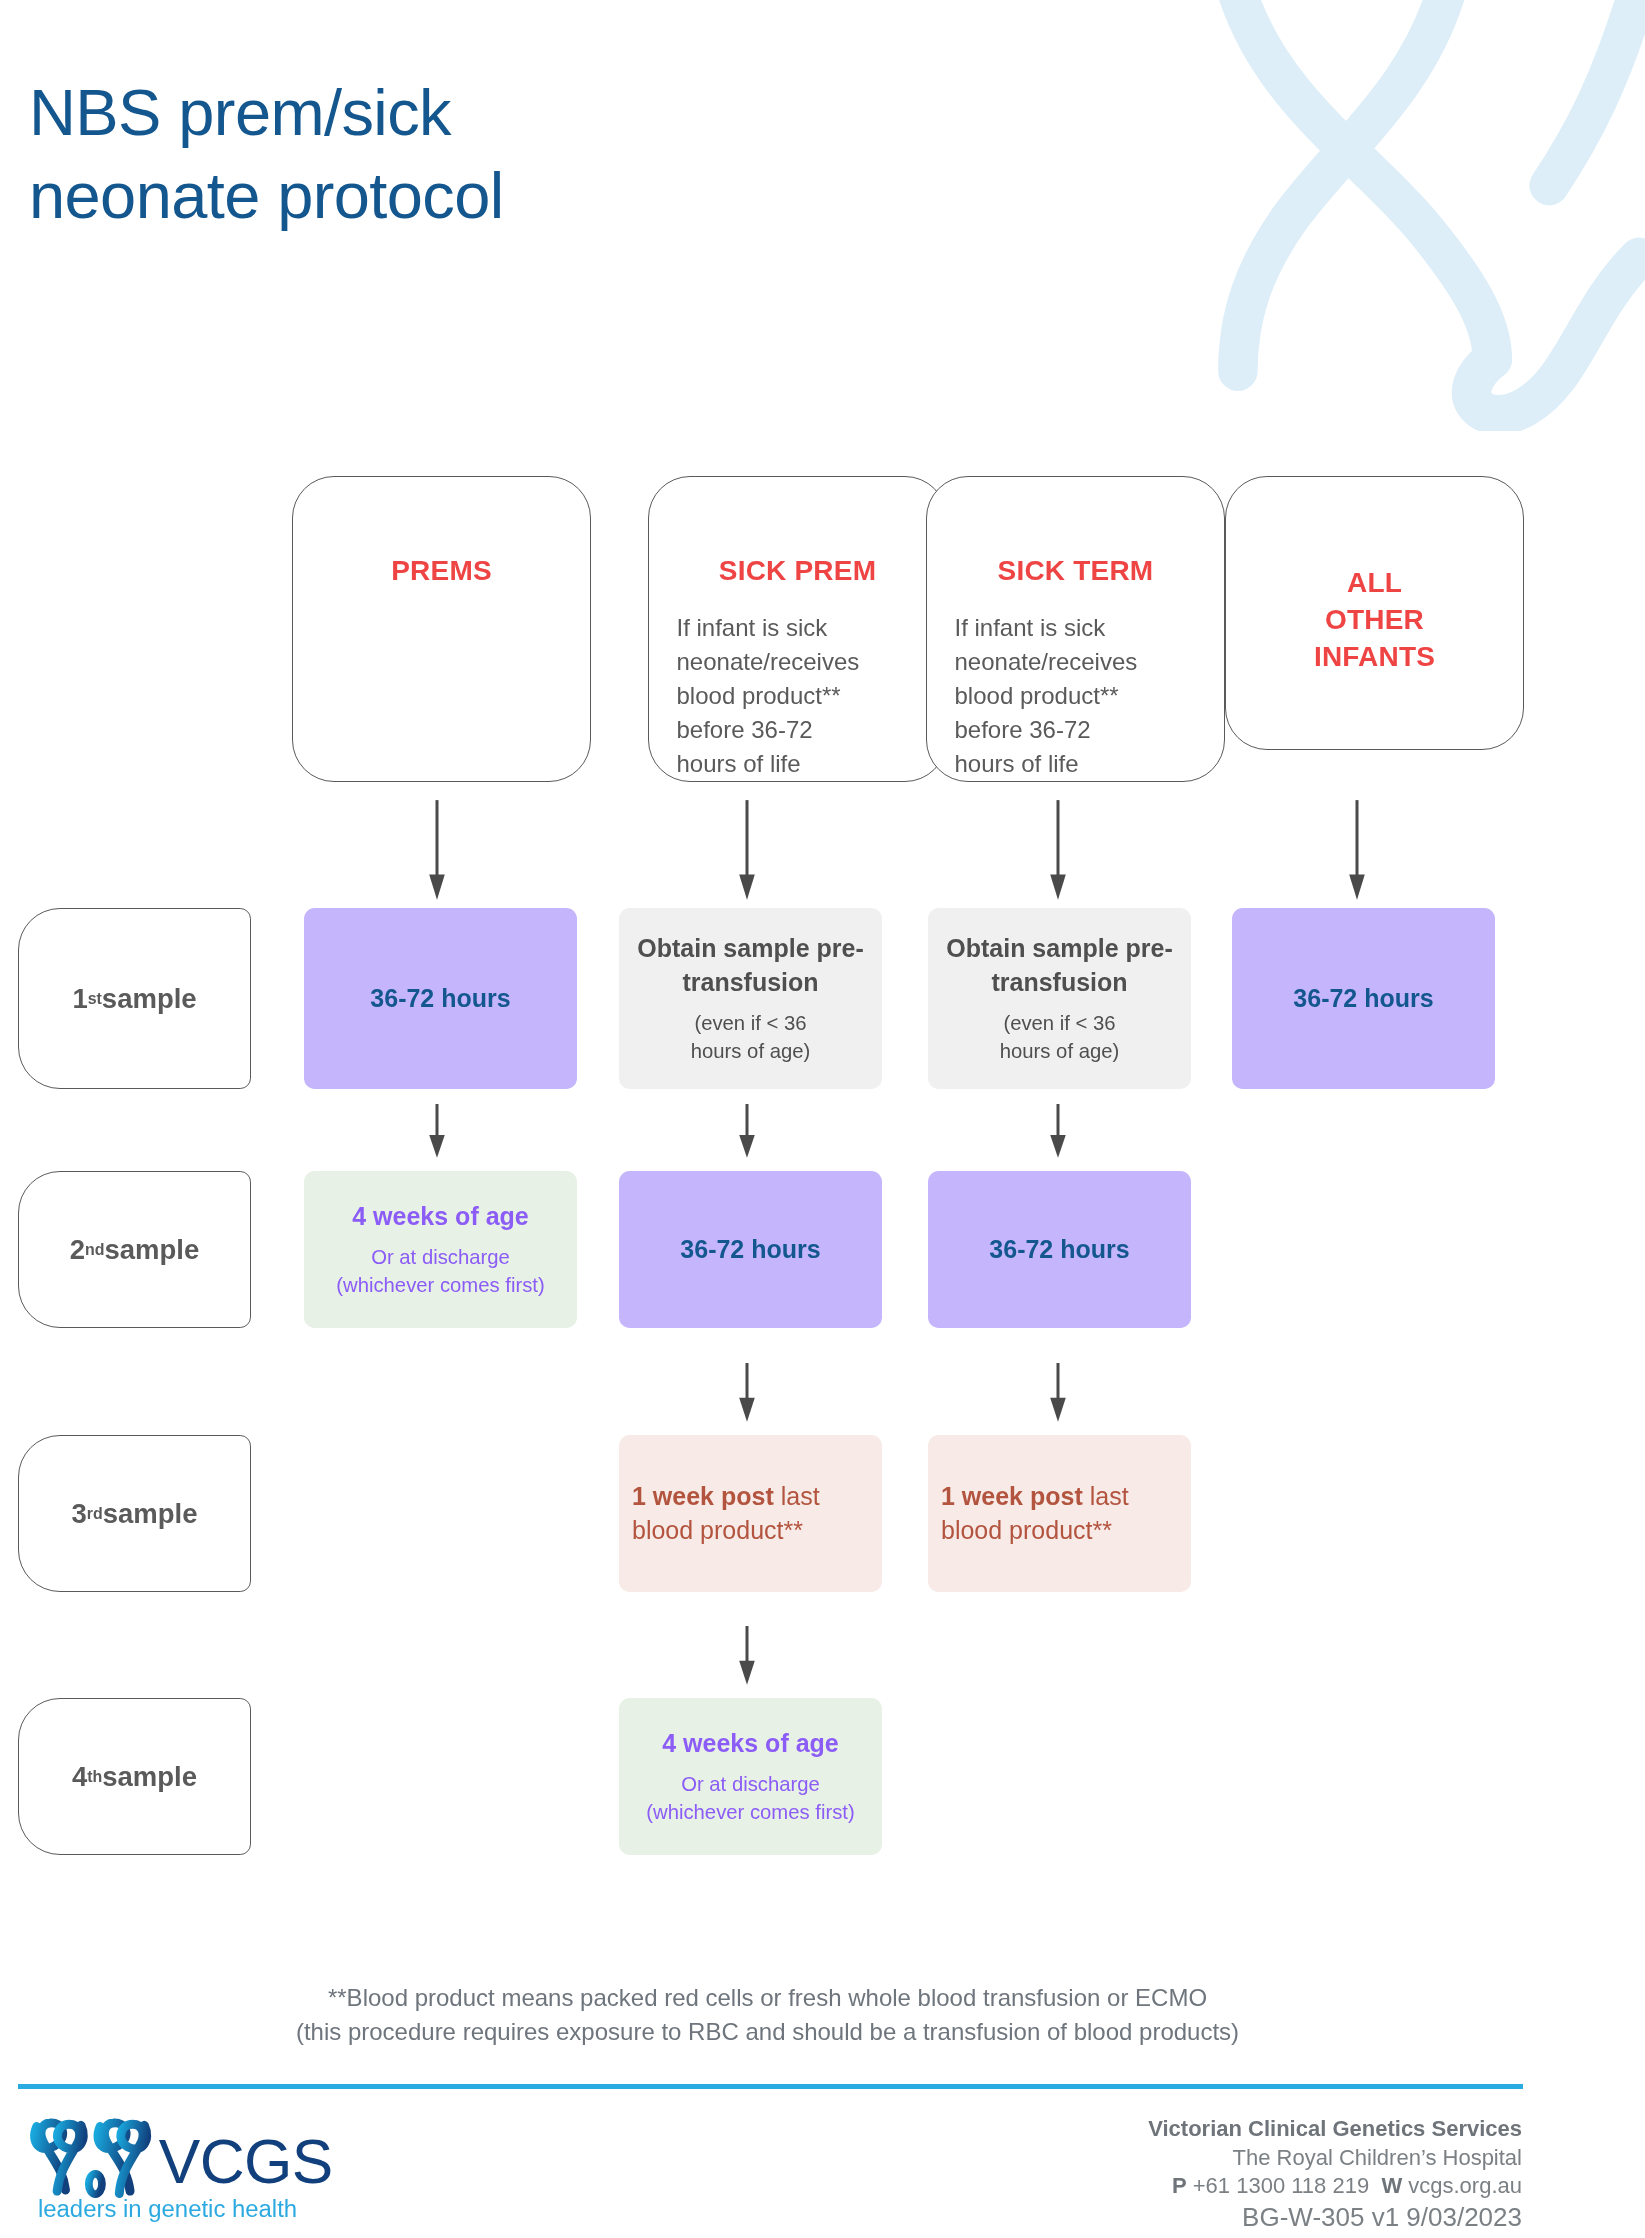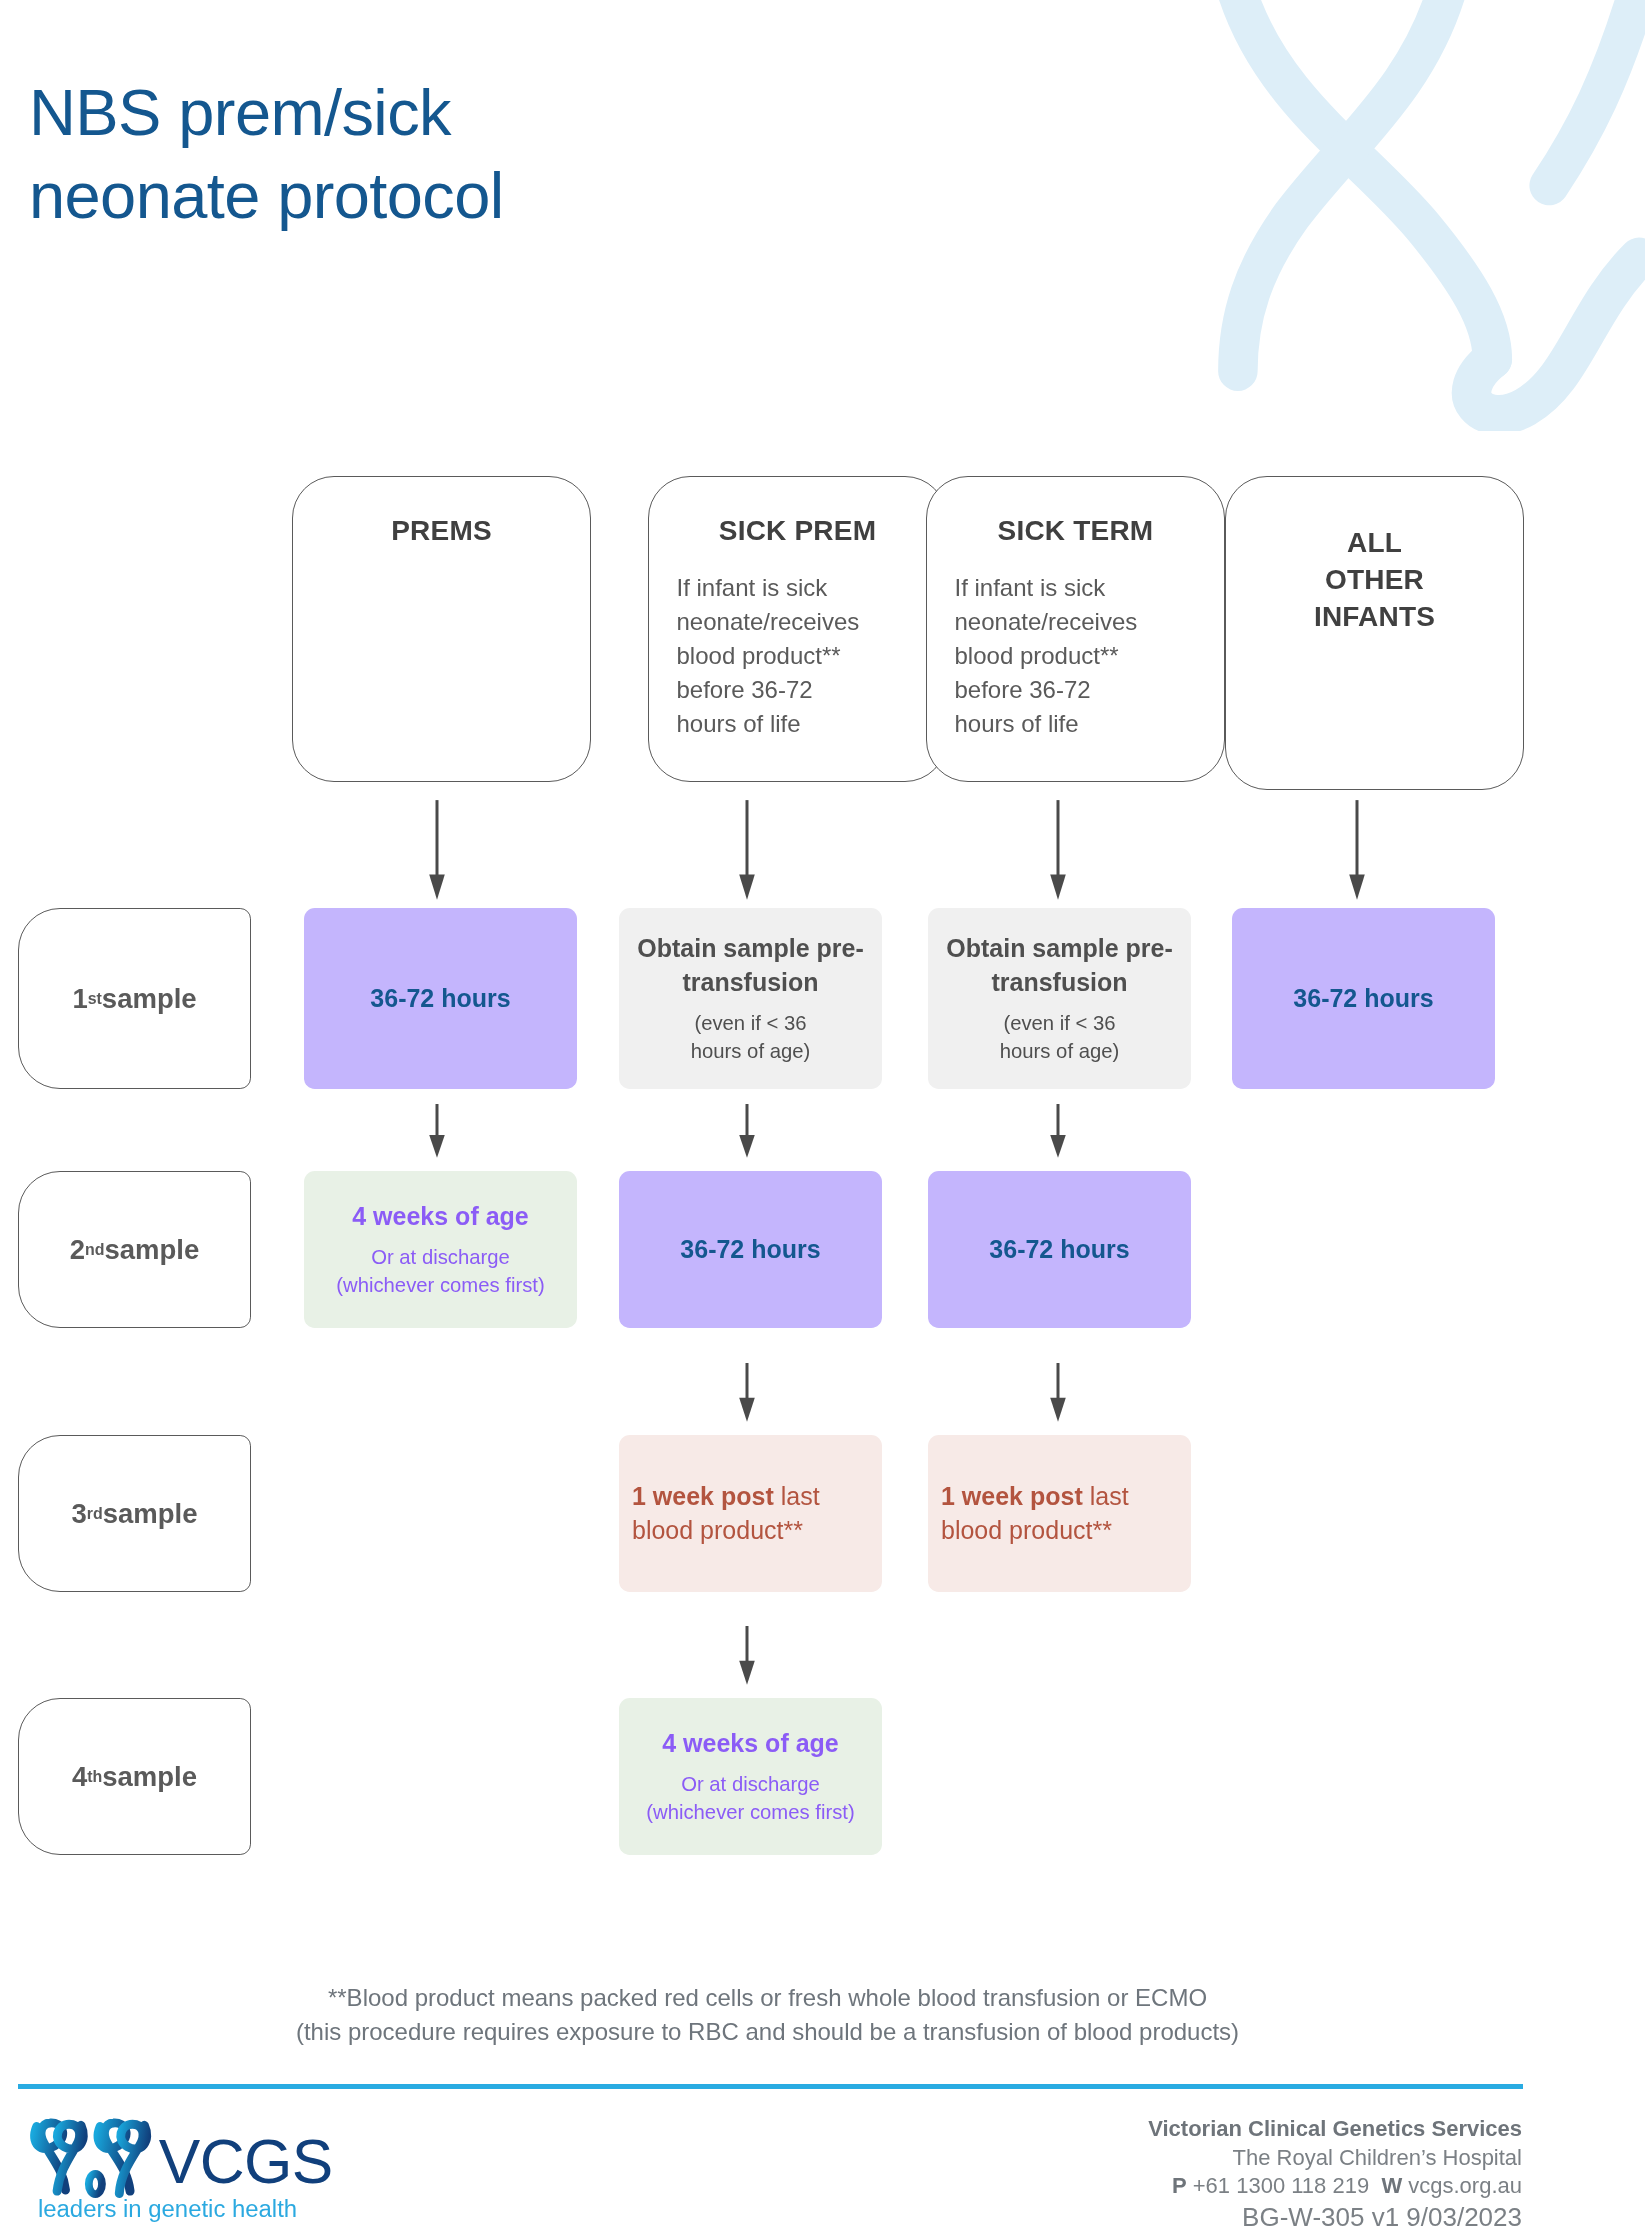--- a/index.html
+++ b/index.html
@@ -57,23 +57,24 @@
     width: 299px;
     border: 1.2px solid #5a5a5a;
     border-radius: 42px;
     background: #fff;
     padding: 35px 27.5px 24px;
     text-align: center;
   }
   .cat-title {
     font-size: 28px;
     font-weight: 700;
-    color: #404040;
+    color: #ef4444;
     letter-spacing: 0.2px;
     line-height: 1.34;
+    margin-top: 40px;
   }
   .cat-desc {
     margin-top: 21.5px;
     font-size: 24px;
     line-height: 1.42;
     color: #5a5a5a;
     text-align: left;
     white-space: pre-line;
   }
   .cat-desc.centered { text-align: center; }
@@ -212,21 +213,21 @@
 
     <div class="cat-box" style="left:926px; top:476px; height:306px;">
       <div class="cat-title">SICK TERM</div>
       <div class="cat-desc">If infant is sick
 neonate/receives
 blood product**
 before 36-72
 hours of life</div>
     </div>
 
-    <div class="cat-box" style="left:1225px; top:476px; height:314px; padding-top:48px;">
+    <div class="cat-box" style="left:1225px; top:476px; height:274px; padding-top:48px;">
       <div class="cat-title stacked">ALL
 OTHER
 INFANTS</div>
     </div>
 
     <svg class="arrow" style="left:425px; top:800px;" width="24" height="101" viewBox="0 0 40 168">
       <line x1="20" y1="0" x2="20" y2="134" stroke="#4a4a4a" stroke-width="5"></line>
       <polygon points="20,166 7,124 33,124" fill="#4a4a4a"></polygon>
     </svg>
     <svg class="arrow" style="left:735px; top:800px;" width="24" height="101" viewBox="0 0 40 168">

